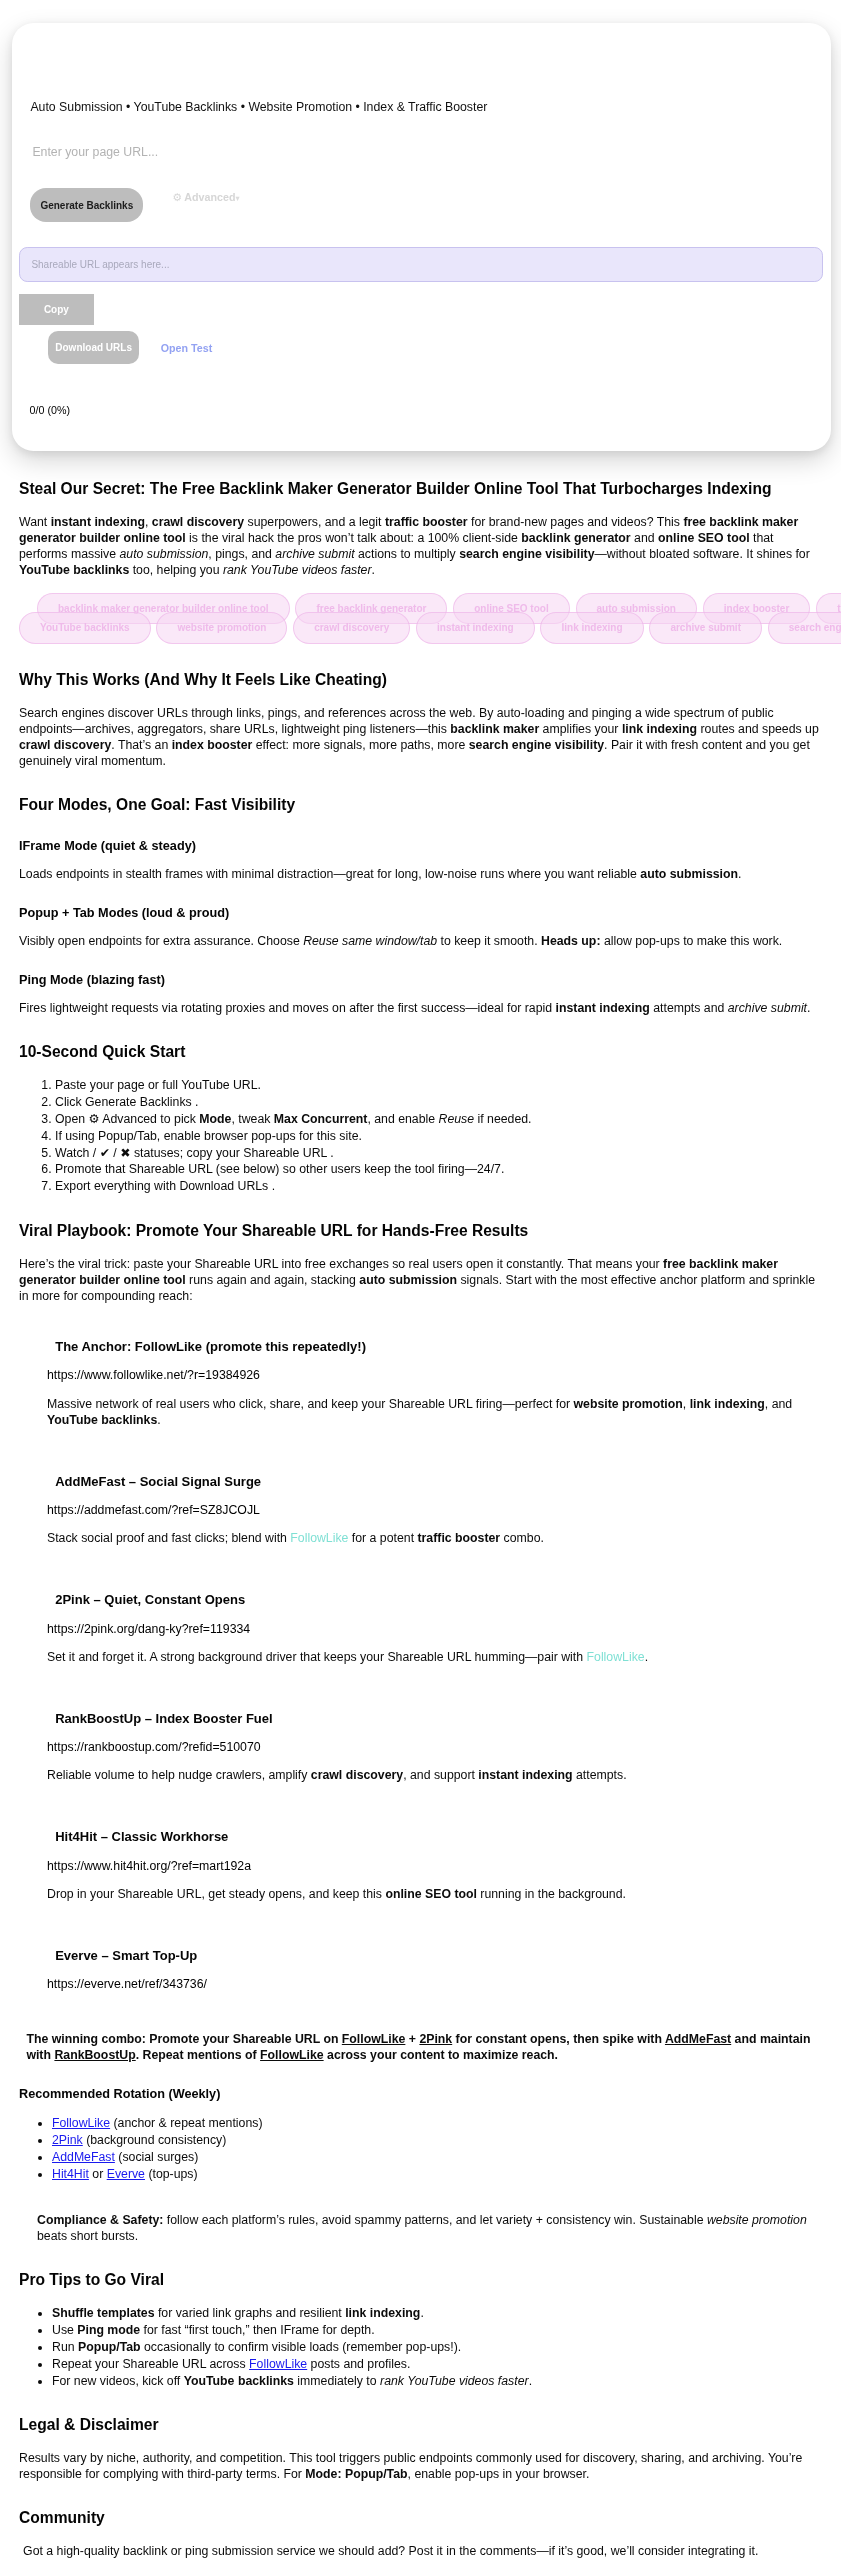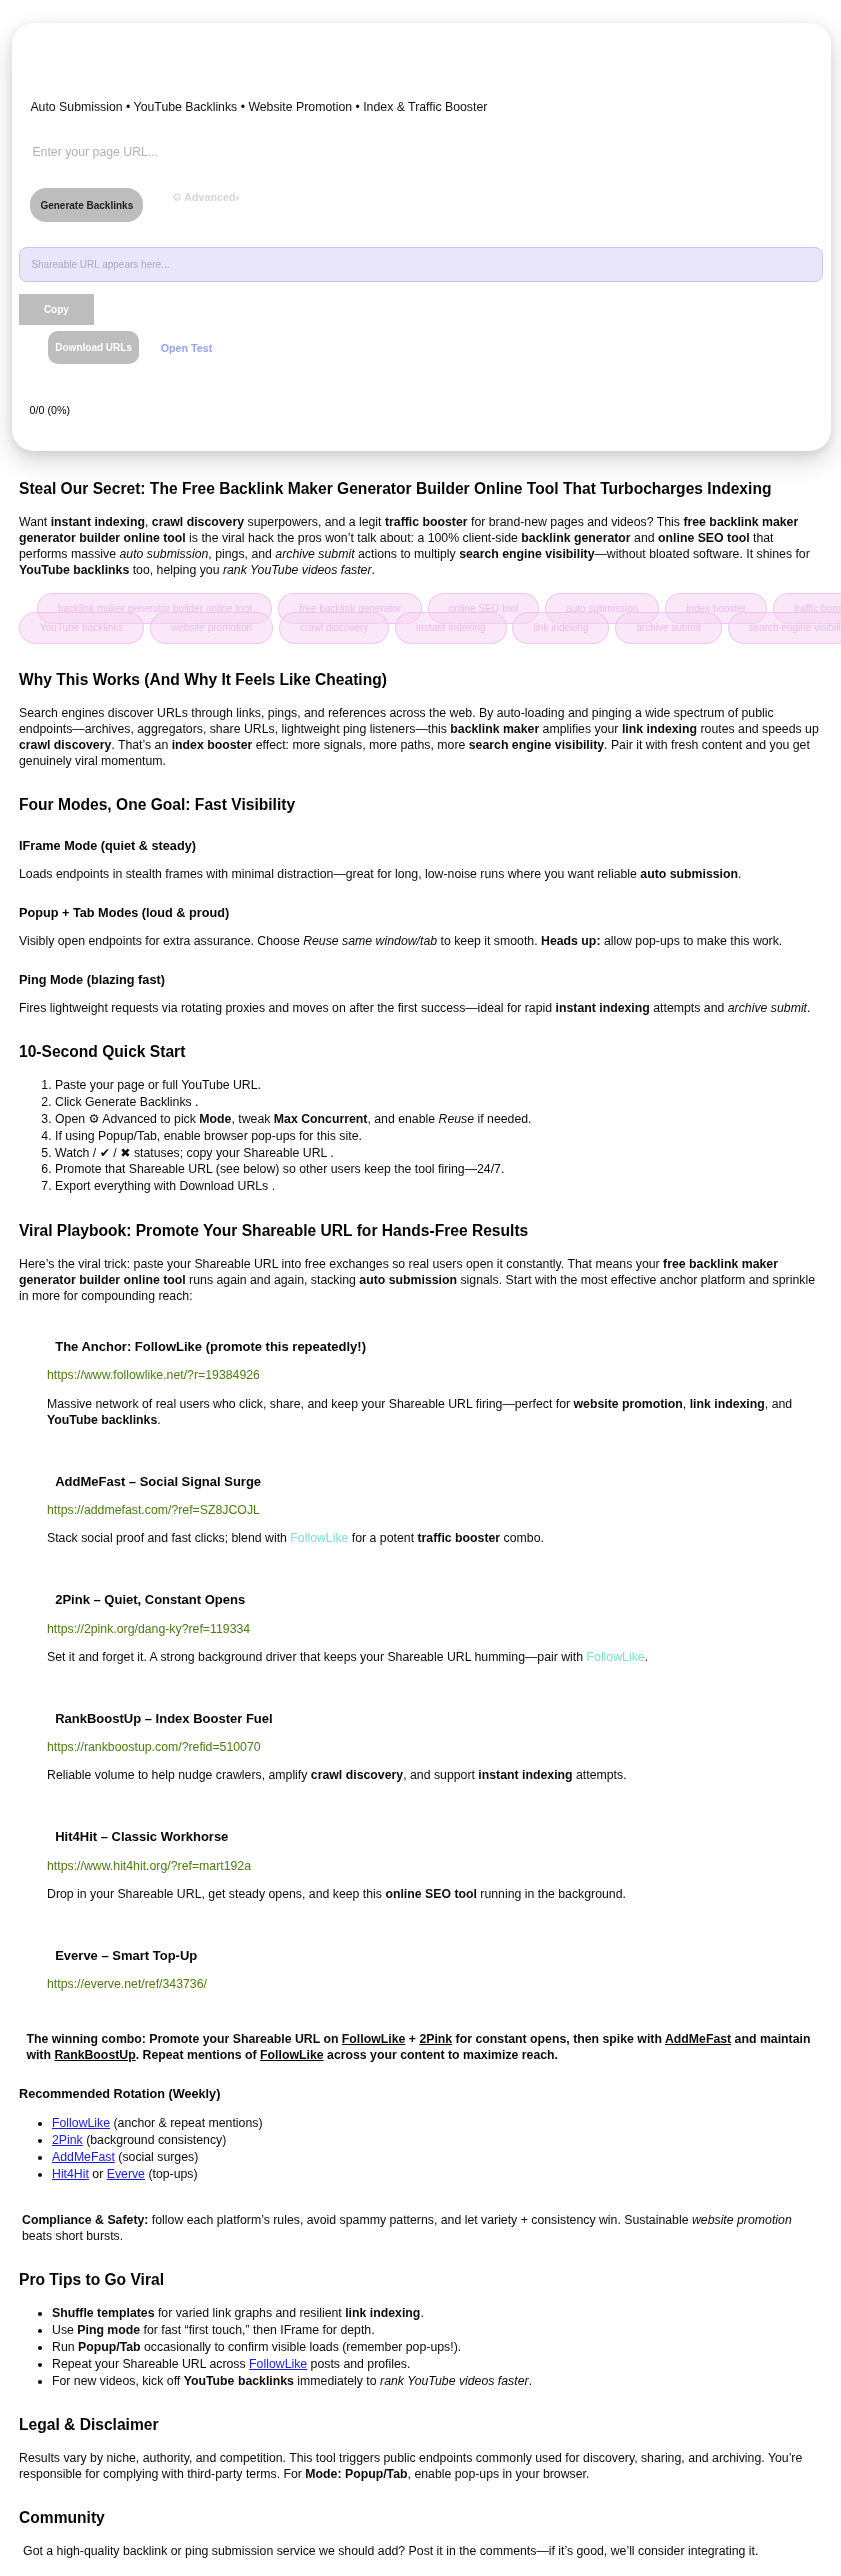--- a/index.html
+++ b/index.html
@@ -54,35 +54,35 @@
   .teal{color:#7fe0d4;cursor:pointer;}
   .blue{color:#1a1aee;text-decoration:underline;cursor:pointer;}
   
   .chips{margin:15px 0 8.2px 0;}
   .chip-row{display:flex;gap:5.8px;}
   .chip-row.second{margin-top:-12.3px;margin-left:0;}
   .chip-row.first{margin-left:18px;}
   .chip{
     white-space:nowrap;font-size:10px;line-height:11.5px;padding:9px 20px;
     border-radius:821px;background:rgba(246,214,243,0.55);
-    border:0.8px solid rgba(235,172,229,0.55);color:rgba(238,183,233,0.95);
+    border:0.8px solid rgba(235,172,229,0.55);color:rgba(238,183,233,0.95);font-weight:bold;
   }
   
   ol.quick{margin:15px 0;padding-left:36px;}
   ol.quick li{margin:0;padding:0 0 0.8px 0;}
   ul.plain{margin:13px 0;padding-left:33px;}
   ul.plain li{margin:0;padding:0 0 0.8px 0;}
   
   .platform-card{margin:46px 0 0 28px;}
   .platform-card.first{margin-top:35px;}
   .platform-card h3{font-size:13px;margin:0 0 12.3px 8.2px;}
-  .platform-url{display:block;color:#4d7c0f;text-decoration:none;font-size:12.3px;margin:0 0 12.3px 0;cursor:pointer;}
+  .platform-url{display:block;color:#000000;text-decoration:none;font-size:12.3px;margin:0 0 12.3px 0;cursor:pointer;}
   .platform-card p{margin:0;}
   .combo{font-weight:700;margin:39px 0 0 7.4px;}
-  .indent{margin-left:3px;}
+  .indent{margin-left:18px;}
   .compliance{margin-top:30px;}
   .community-p{text-indent:4.1px;}
 </style>
 </head>
 <body>
 
 <div class="tool-card">
   <div class="tagline">Auto Submission • YouTube Backlinks • Website Promotion • Index &amp; Traffic Booster</div>
 
   <input class="url-input" type="text" placeholder="Enter your page URL..." style="">

